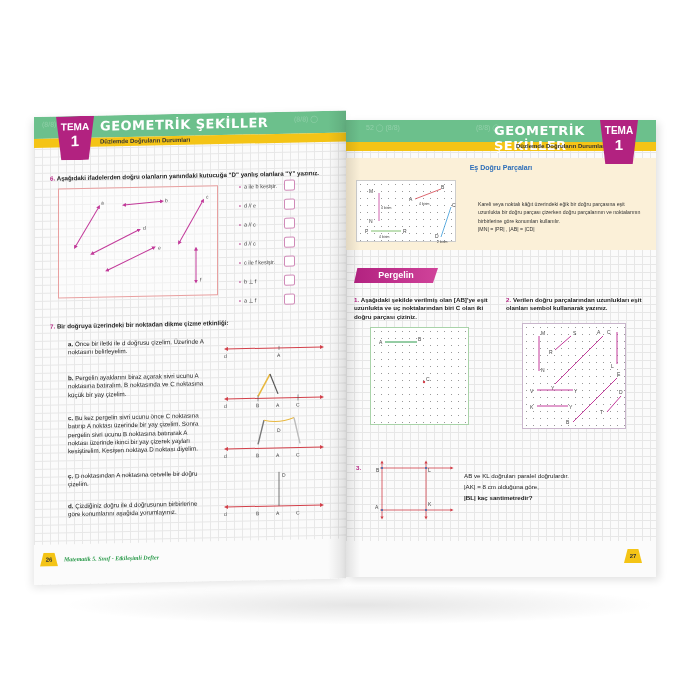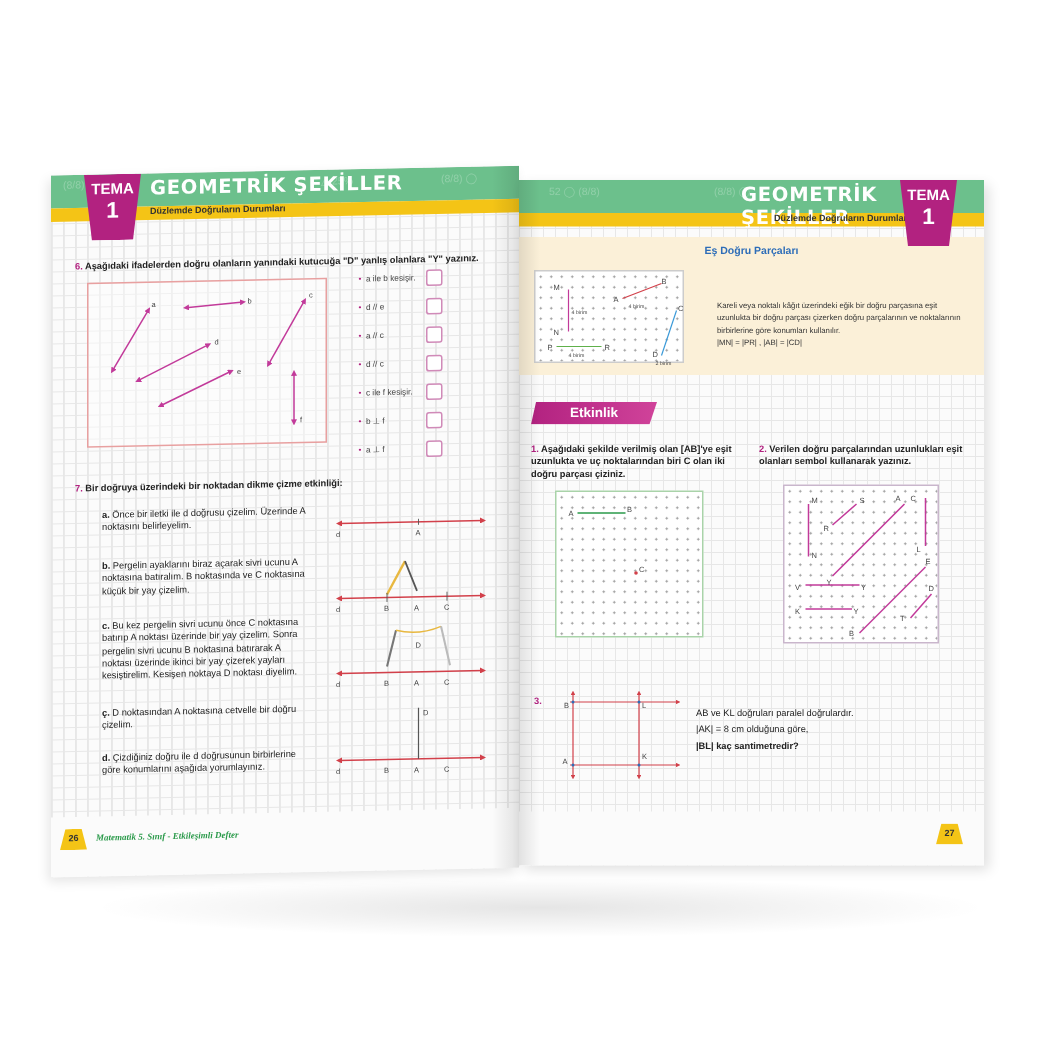--- a/index.html
+++ b/index.html
@@ -250,21 +250,21 @@
           <text class="lbl-s" x="95" y="26">C</text>
           <text class="lbl-s" x="80" y="62" style="font-size:3.5px">2 birim</text>
         </svg>
       </div>
       <div class="info-text" style="left:132px; top:42px; width:170px;">
         <span>Kareli veya noktalı kâğıt üzerindeki eğik bir doğru parçasına eşit uzunlukta bir doğru parçası çizerken doğru parçalarının ve noktalarının birbirlerine göre konumları kullanılır.</span><br>
         <span>|MN| = |PR| , |AB| = |CD|</span>
       </div>
     </div>
 
-    <div class="etkinlik">Etkinlik</div>
+    <div class="etkinlik">Pergelin</div>
 
     <div class="qtext bold" style="left:8px; top:176px; width:140px;">
       <span class="q-num">1.</span>
       <span>Aşağıdaki şekilde verilmiş olan [AB]'ye eşit uzunlukta ve uç noktalarından biri C olan iki doğru parçası çiziniz.</span>
     </div>
     <div class="qtext bold" style="left:160px; top:176px; width:140px;">
       <span class="q-num">2.</span>
       <span>Verilen doğru parçalarından uzunlukları eşit olanları sembol kullanarak yazınız.</span>
     </div>
 

